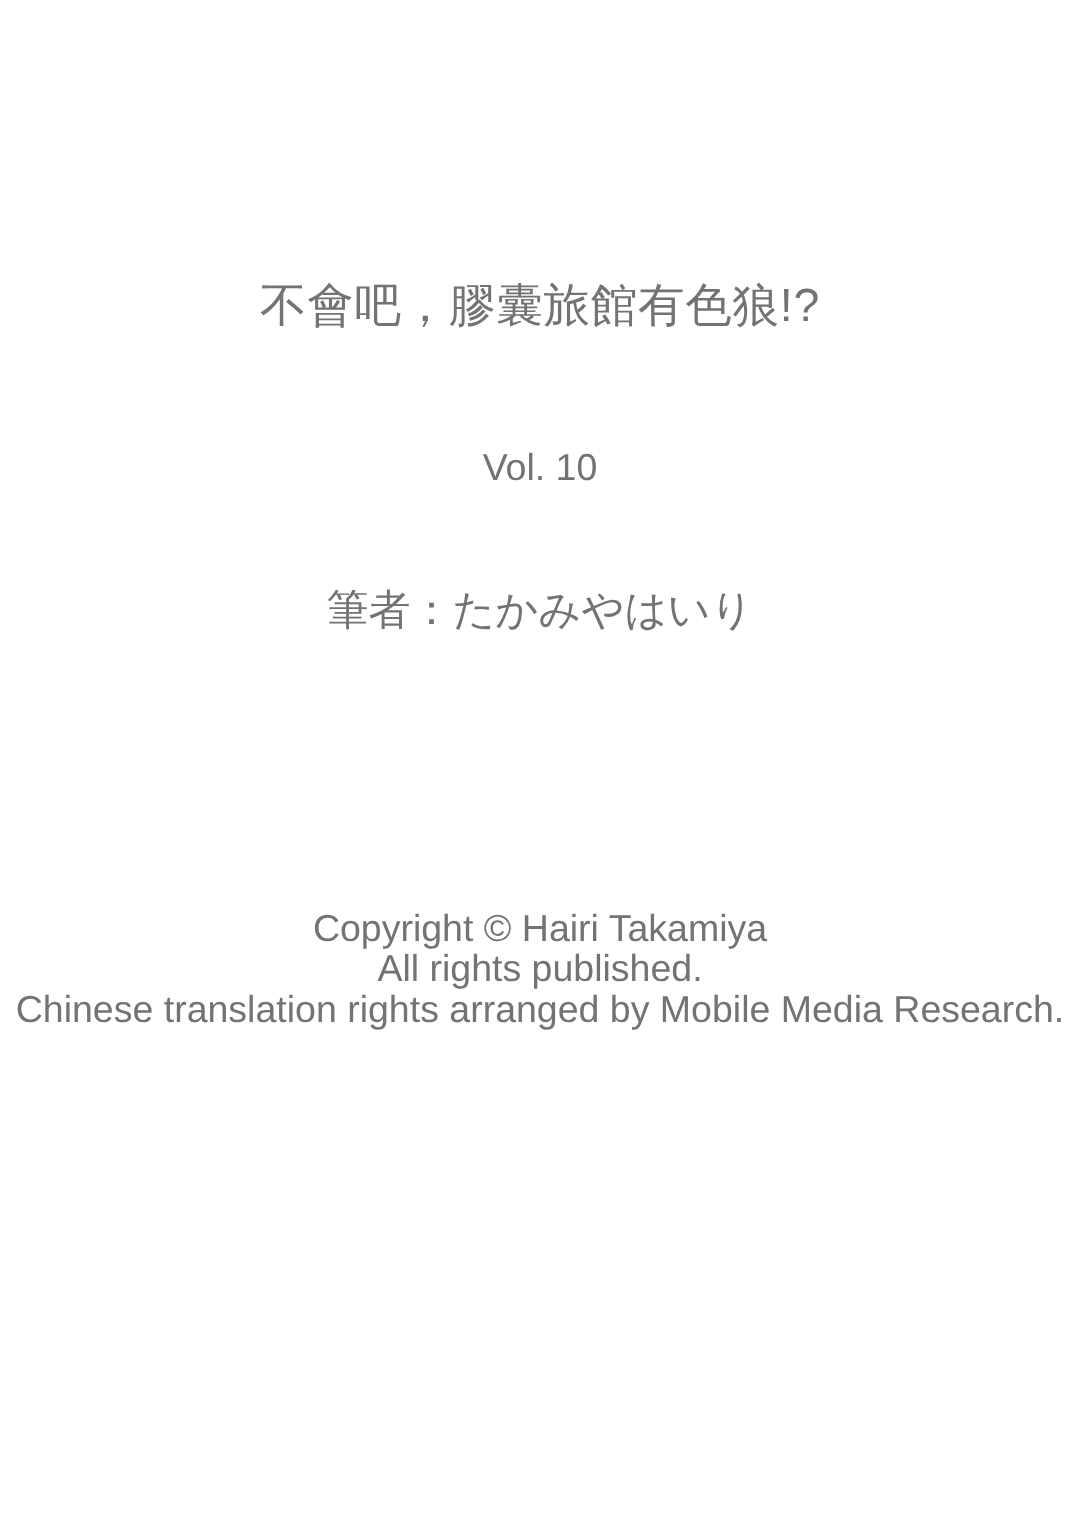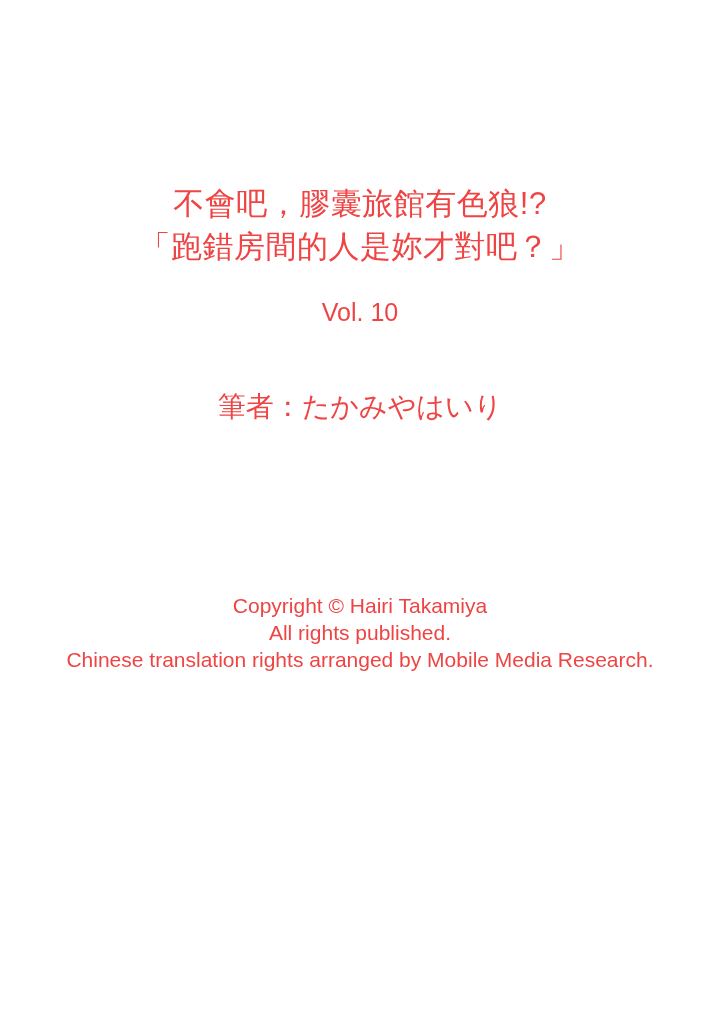--- a/index.html
+++ b/index.html
@@ -5,21 +5,21 @@
   html, body {
     margin: 0;
     padding: 0;
     background: #ffffff;
   }
   .page {
     position: relative;
     width: 720px;
     height: 1018px;
     background: #ffffff;
-    color: #ef4444;
+    color: #737373;
     font-family: "Liberation Sans", "DejaVu Sans", sans-serif;
     overflow: hidden;
   }
   .centered {
     position: absolute;
     left: 0;
     width: 100%;
     text-align: center;
     white-space: nowrap;
   }
@@ -33,33 +33,32 @@
     top: 297px;
     font-size: 25px;
     line-height: 30px;
   }
   .author-line {
     top: 390px;
     font-size: 28px;
     line-height: 34px;
   }
   .copyright-block {
-    top: 592px;
-    font-size: 21px;
+    top: 606px;
+    font-size: 25px;
     line-height: 27px;
   }
 </style>
 </head>
 <body>
 
 <div class="page">
 
   <div class="centered series-title">
     <div>不會吧，膠囊旅館有色狼!?</div>
-    <div>「跑錯房間的人是妳才對吧？」</div>
   </div>
 
   <div class="centered volume-label">Vol. 10</div>
 
   <div class="centered author-line">筆者：たかみやはいり</div>
 
   <div class="centered copyright-block">
     <div>Copyright © Hairi Takamiya</div>
     <div>All rights published.</div>
     <div>Chinese translation rights arranged by Mobile Media Research.</div>

